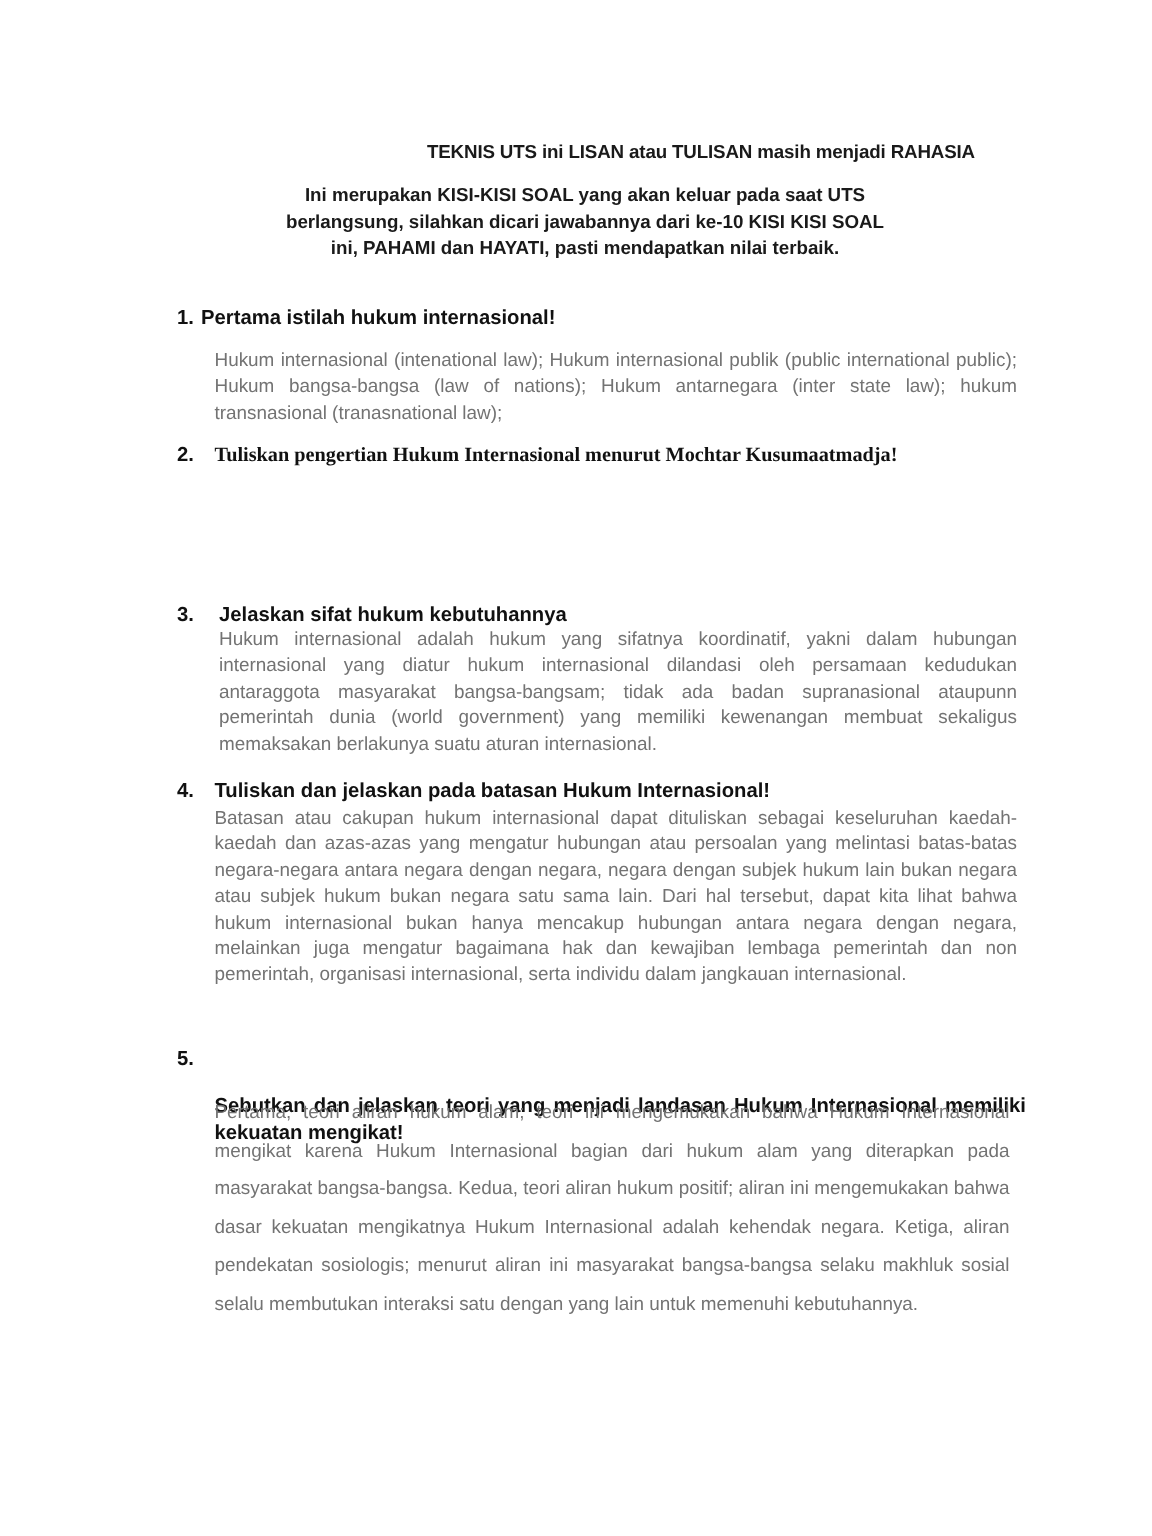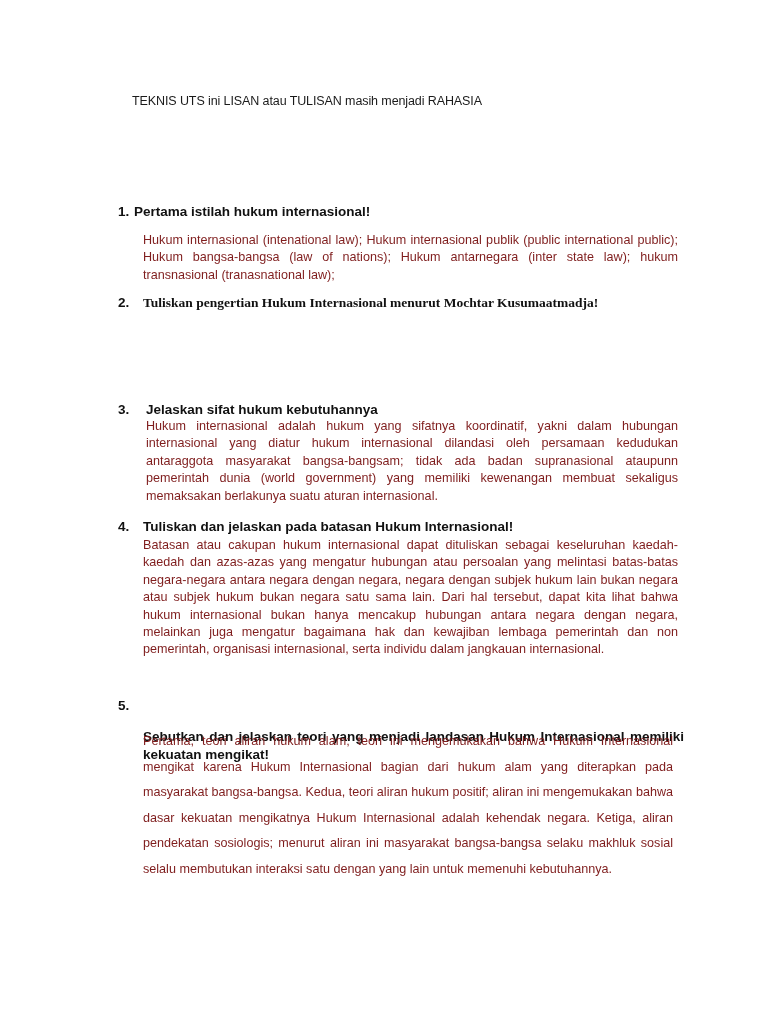--- a/index.html
+++ b/index.html
@@ -3,43 +3,44 @@
 <meta charset="utf-8">
 <style>
   html, body { margin: 0; padding: 0; }
   body {
     width: 768px; height: 1024px; background: #ffffff; color: #1a1a1a;
     font-family: "Liberation Sans", "DejaVu Sans", sans-serif;
     position: relative; overflow: hidden;
   }
   .page { position: absolute; left: 0; top: 0; width: 768px; height: 1024px; }
   .title {
-    position: absolute; left: 132px; top: 94px; width: 530px; text-align: left;
-    font-weight: normal; font-size: 12.5px; letter-spacing: -0.1px;
+    position: absolute; left: 120px; top: 94px; width: 530px; text-align: right;
+    font-weight: bold; font-size: 12.5px; letter-spacing: -0.1px;
   }
   .intro {
     position: absolute; left: 190px; top: 122px; width: 400px; text-align: center;
     font-weight: bold; font-size: 12.5px; line-height: 17.5px;
   }
   .q {
     position: absolute; font-weight: bold; font-size: 13.5px; color: #111;
   }
   .q .num { position: absolute; left: 0; top: 0; }
   .q .txt { display: block; }
   .ans {
-    position: absolute; left: 143px; width: 535px; font-size: 12.6px; color: #7f1d1d;
+    position: absolute; left: 143px; width: 535px; font-size: 12.6px; color: #737373;
     text-align: justify; line-height: 17.4px;
   }
   .ans.wide { line-height: 25.5px; }
 </style>
 </head>
 <body>
 
 <div class="page">
   <div class="title">TEKNIS UTS ini LISAN atau TULISAN masih menjadi RAHASIA</div>
+  <div class="intro">Ini merupakan KISI-KISI SOAL yang akan keluar pada saat UTS berlangsung, silahkan dicari jawabannya dari ke-10 KISI KISI SOAL ini, PAHAMI dan HAYATI, pasti mendapatkan nilai terbaik.</div>
 
   <div class="q" style="left:118px; top:204px; width:560px;">
     <span class="num">1.</span>
     <span class="txt" style="padding-left:16px;">Pertama istilah hukum internasional!</span>
   </div>
   <div class="ans" style="top:232px;">Hukum internasional (intenational law); Hukum internasional publik (public international public); Hukum bangsa-bangsa (law of nations); Hukum antarnegara (inter state law); hukum transnasional (tranasnational law);</div>
 
   <div class="q" style="left:118px; top:295px; width:560px;">
     <span class="num">2.</span>
     <span class="txt" style="padding-left:25px;font-family:Liberation Serif, serif;">Tuliskan pengertian Hukum Internasional menurut Mochtar Kusumaatmadja!</span>

